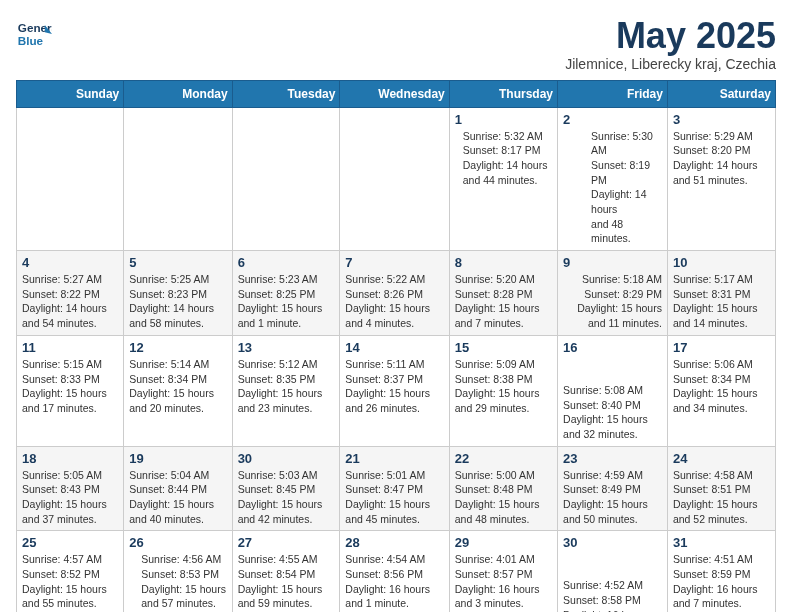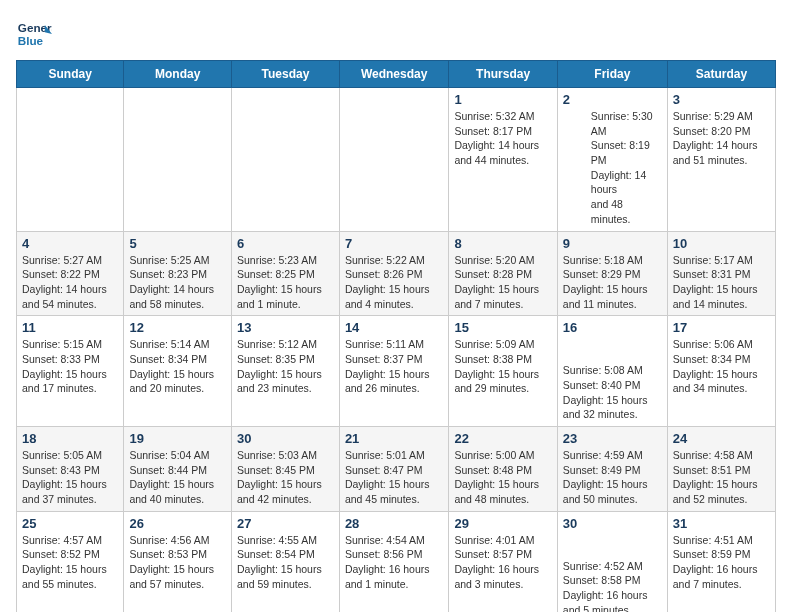--- a/index.html
+++ b/index.html
@@ -40,21 +40,21 @@
     }
     table {
       width: 100%;
       border-collapse: collapse;
       font-size: 11px;
     }
     thead th {
       background: #2176ae;
       color: #fff;
       padding: 6px 4px;
-      text-align: center;
+      text-align: right;
       font-size: 12px;
       font-weight: bold;
       border: 1px solid #1a5c8e;
     }
     tbody td {
       border: 1px solid #ccc;
       vertical-align: top;
       padding: 4px 5px;
       width: 113px;
       min-height: 80px;
@@ -79,20 +79,24 @@
 </head>
 <body>
 
 <div class="header">
   <div class="logo">
     <svg class="logo-icon" viewBox="0 0 40 40" xmlns="http://www.w3.org/2000/svg">
       <text x="2" y="18" font-size="13" font-weight="bold" fill="#1a3a5c" font-family="Arial">General</text>
       <text x="2" y="32" font-size="13" font-weight="bold" fill="#2176ae" font-family="Arial">Blue</text>
       <polygon points="32,10 40,20 32,18" fill="#2176ae"></polygon>
     </svg>
+  </div>
+  <div class="title-block">
+    <div class="calendar-title">May 2025</div>
+    <div class="calendar-subtitle">Jilemnice, Liberecky kraj, Czechia</div>
   </div>
 </div>
 
 <table>
   <thead>
     <tr>
     <th>Sunday</th>
         <th>Monday</th>
         <th>Tuesday</th>
         <th>Wednesday</th>
@@ -102,21 +106,21 @@
       </tr>
   </thead>
   <tbody id="calendar-body">
   <tr>
         <td></td>
         <td></td>
         <td></td>
         <td></td>
         <td>
           <span class="day-num">1</span>
-          <div class="day-info" style="white-space: pre-line;">Sunrise: 5:32 AM
+          <div class="day-info" style="white-space: pre-line; margin-left: 8px;">Sunrise: 5:32 AM
 Sunset: 8:17 PM
 Daylight: 14 hours
 and 44 minutes.</div>
         </td>
         <td>
           <span class="day-num">2</span>
           <div class="day-info" style="white-space: pre-line; margin-left: 28px;">Sunrise: 5:30 AM
 Sunset: 8:19 PM
 Daylight: 14 hours
 and 48 minutes.</div>
@@ -160,21 +164,21 @@
         </td>
         <td>
           <span class="day-num">8</span>
           <div class="day-info" style="white-space: pre-line;">Sunrise: 5:20 AM
 Sunset: 8:28 PM
 Daylight: 15 hours
 and 7 minutes.</div>
         </td>
         <td>
           <span class="day-num">9</span>
-          <div class="day-info" style="white-space: pre-line;">Sunrise: 5:18 AM
+          <div class="day-info" style="white-space: pre-line; text-align: right;">Sunrise: 5:18 AM
 Sunset: 8:29 PM
 Daylight: 15 hours
 and 11 minutes.</div>
         </td>
         <td>
           <span class="day-num">10</span>
           <div class="day-info" style="white-space: pre-line;">Sunrise: 5:17 AM
 Sunset: 8:31 PM
 Daylight: 15 hours
 and 14 minutes.</div>
@@ -285,21 +289,21 @@
       <tr>
         <td>
           <span class="day-num">25</span>
           <div class="day-info" style="white-space: pre-line;">Sunrise: 4:57 AM
 Sunset: 8:52 PM
 Daylight: 15 hours
 and 55 minutes.</div>
         </td>
         <td>
           <span class="day-num">26</span>
-          <div class="day-info" style="white-space: pre-line;">Sunrise: 4:56 AM
+          <div class="day-info" style="white-space: pre-line; margin-left: 12px;">Sunrise: 4:56 AM
 Sunset: 8:53 PM
 Daylight: 15 hours
 and 57 minutes.</div>
         </td>
         <td>
           <span class="day-num">27</span>
           <div class="day-info" style="white-space: pre-line;">Sunrise: 4:55 AM
 Sunset: 8:54 PM
 Daylight: 15 hours
 and 59 minutes.</div>

